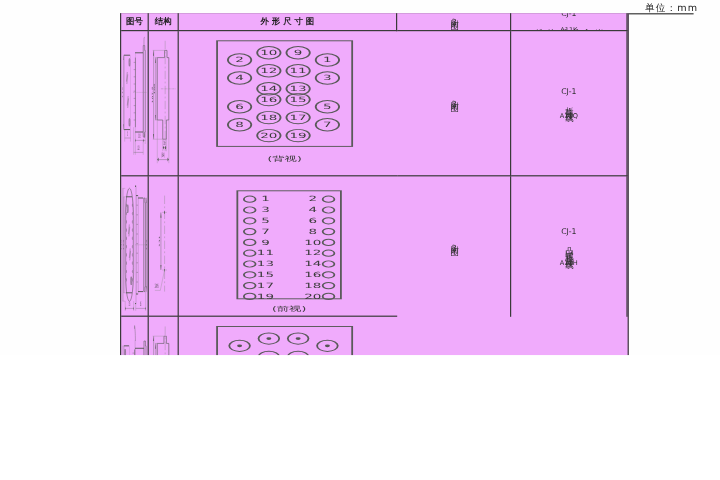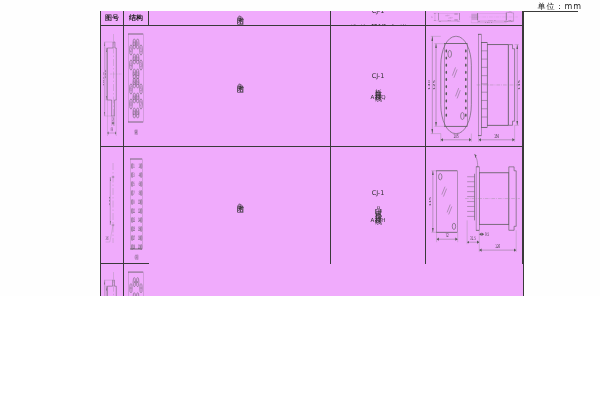--- a/index.html
+++ b/index.html
@@ -46,20 +46,21 @@
 </svg>
 
 <div class="sheet">
   <div class="unit-label">单位：mm</div>
   <div class="top-rule"></div>
 
   <div class="dtable">
 
     <div class="c head">图号</div>
     <div class="c head">结构</div>
+    <div class="c head">外 形 尺 寸 图</div>
 
     <div class="c">
       <span class="vtext">附图3</span>
     </div>
     <div class="c structure">
       <span class="model">CJ-1</span>
       <span class="mtype">嵌入式后接线</span>
       <span class="code">A11K</span>
     </div>
     <div class="c">

